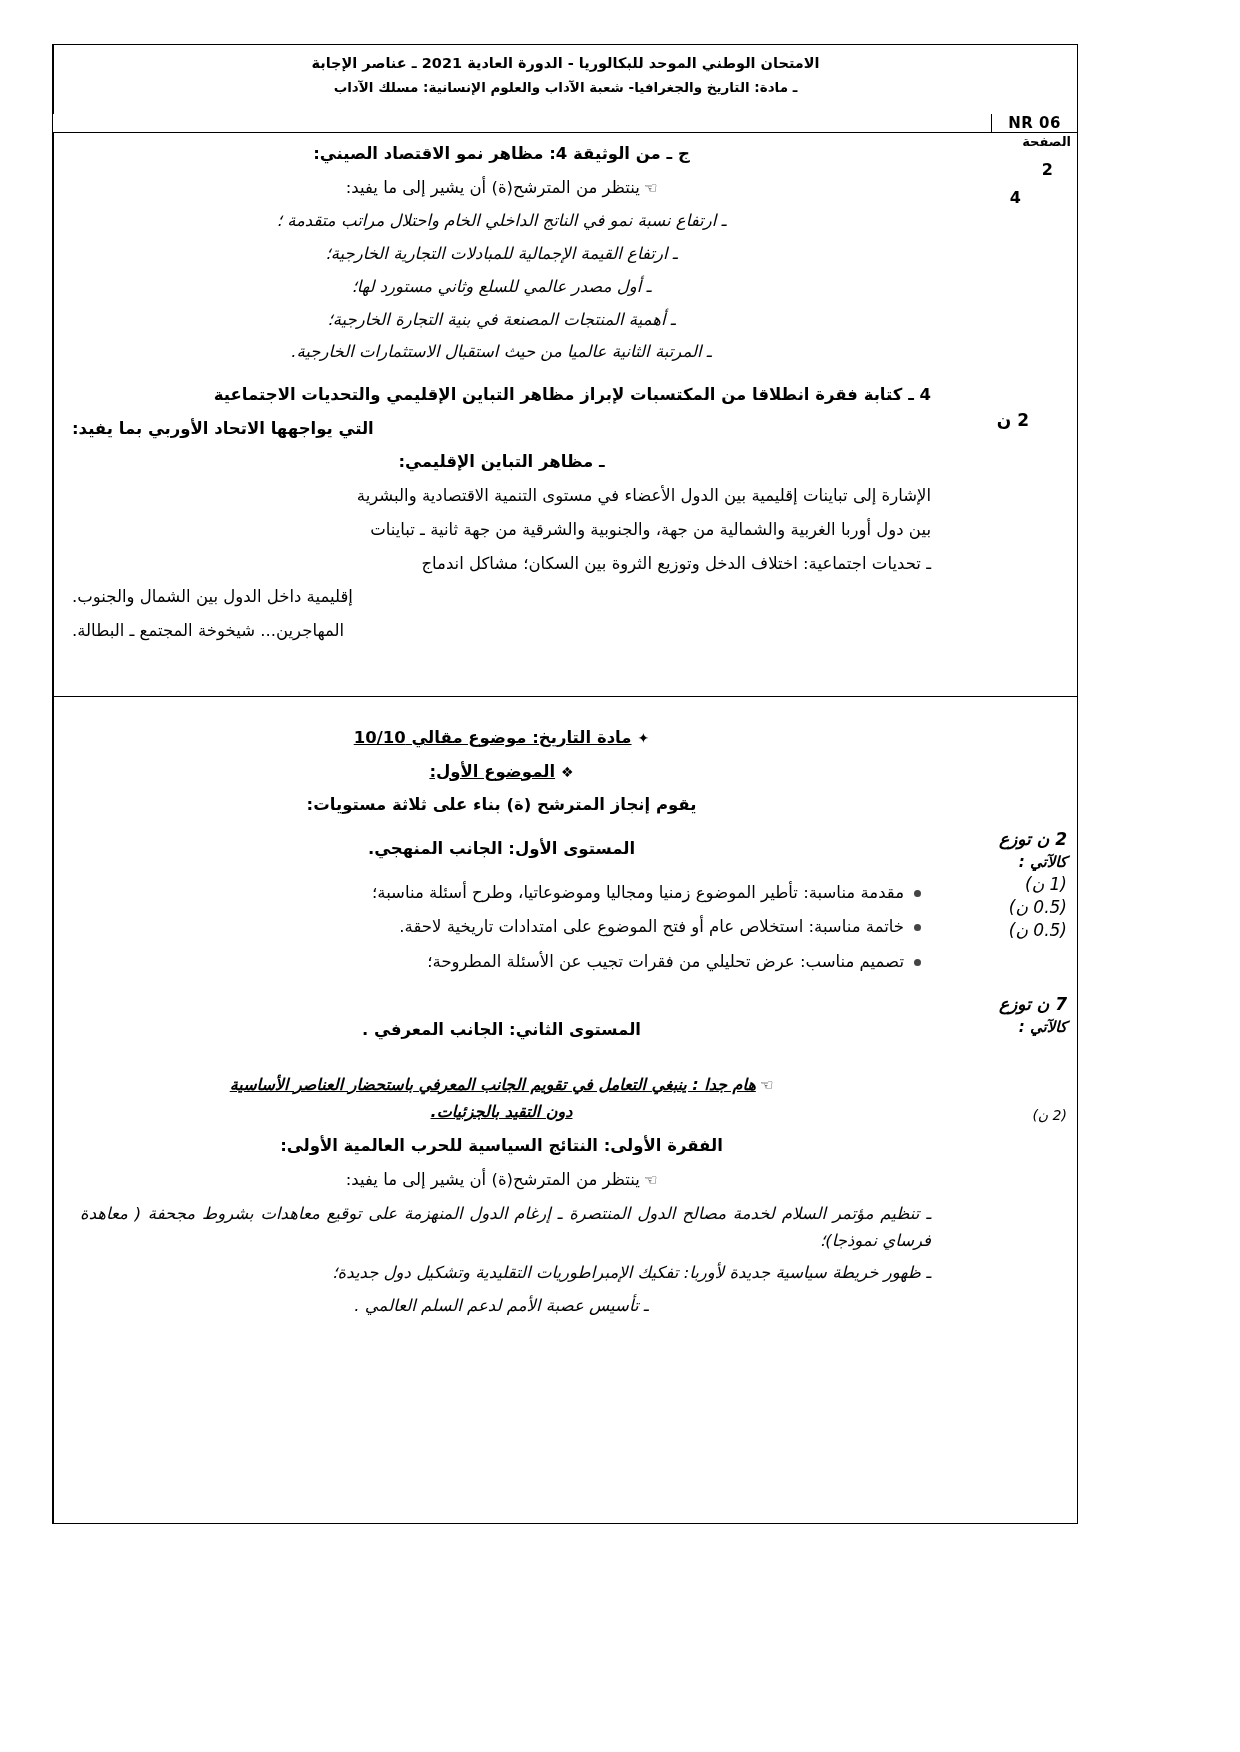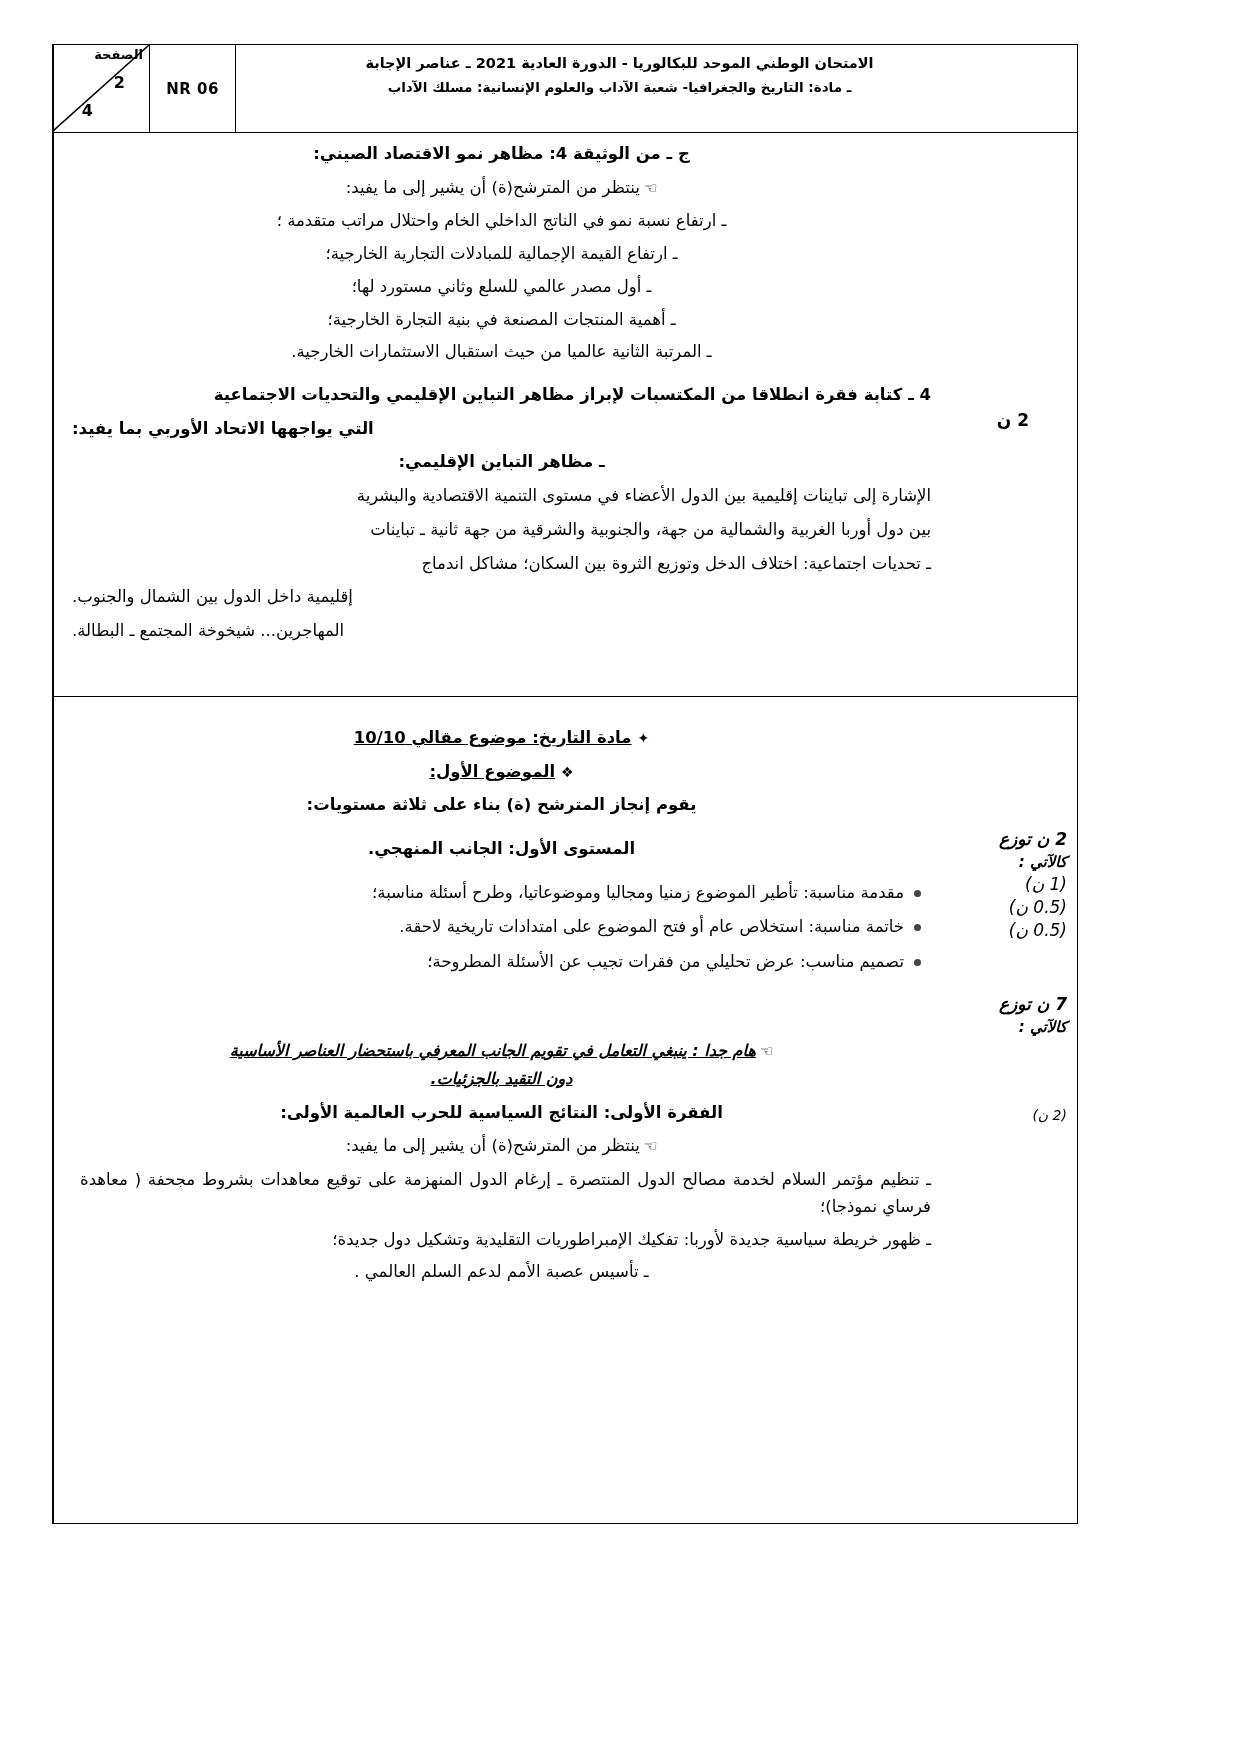--- a/index.html
+++ b/index.html
@@ -27,21 +27,21 @@
     left: 52px;
     width: 1026px;
     height: 1480px;
     box-sizing: border-box;
     border: 1.5px solid #000;
   }
 
   
   .header {
     display: flex;
-    flex-direction: row;
+    flex-direction: column;
     border-bottom: 1.5px solid #000;
     height: 88px;
     box-sizing: border-box;
   }
   .hdr-pagebox {
     width: 96px;
     border-left: 1.5px solid #000;
     box-sizing: border-box;
     position: relative;
   }
@@ -191,21 +191,21 @@
   }
   .bullets li .dot {
     display: inline-block;
     width: 7px; height: 7px;
     background: #444;
     border-radius: 50%;
     vertical-align: middle;
     margin-right: 10px;
     margin-left: 10px;
   }
-  .dash-list .ln { margin-bottom: 6px; }
+  .dash-list .ln { margin-bottom: 6px; font-style: italic; }
   .spacer-sm { height: 10px; }
   .spacer-md { height: 20px; }
   .spacer-lg { height: 34px; }
 </style>
 </head>
 <body>
 
 <div class="page">
   <div class="sheet">
 
@@ -290,20 +290,21 @@
           <p class="ln c b">يقوم إنجاز المترشح (ة) بناء على ثلاثة مستويات:</p>
           <div class="spacer-sm"></div>
           <p class="ln c b">المستوى الأول: الجانب المنهجي.</p>
           <div class="spacer-sm"></div>
           <ul class="bullets">
             <li><span class="dot"></span><span>مقدمة مناسبة: تأطير الموضوع زمنيا ومجاليا وموضوعاتيا، وطرح أسئلة مناسبة؛</span></li>
             <li><span class="dot"></span><span>خاتمة مناسبة: استخلاص عام أو فتح الموضوع على امتدادات تاريخية لاحقة.</span></li>
             <li><span class="dot"></span><span>تصميم مناسب: عرض تحليلي من فقرات تجيب عن الأسئلة المطروحة؛</span></li>
           </ul>
           <div class="spacer-lg"></div>
+          <p class="ln c b">المستوى الثاني: الجانب المعرفي .</p>
           <div class="spacer-md"></div>
           <p class="ital-note"><span class="hand">☞</span><span>هام جدا : ينبغي التعامل في تقويم الجانب المعرفي باستحضار العناصر الأساسية</span></p>
           <p class="ital-note">دون التقيد بالجزئيات.</p>
           <p class="ln c b" style="margin-top:8px;">الفقرة الأولى: النتائج السياسية للحرب العالمية الأولى:</p>
           <p class="ln c"><span class="hand">☞</span><span>ينتظر من المترشح(ة) أن يشير إلى ما يفيد:</span></p>
           <div class="dash-list">
             <p class="ln j">ـ تنظيم مؤتمر السلام لخدمة مصالح الدول المنتصرة ـ إرغام الدول المنهزمة على توقيع معاهدات بشروط مجحفة ( معاهدة فرساي نموذجا)؛</p>
             <p class="ln j">ـ ظهور خريطة سياسية جديدة لأوربا:  تفكيك الإمبراطوريات التقليدية وتشكيل دول جديدة؛</p>
             <p class="ln c">ـ تأسيس عصبة الأمم لدعم السلم العالمي .</p>
           </div>

